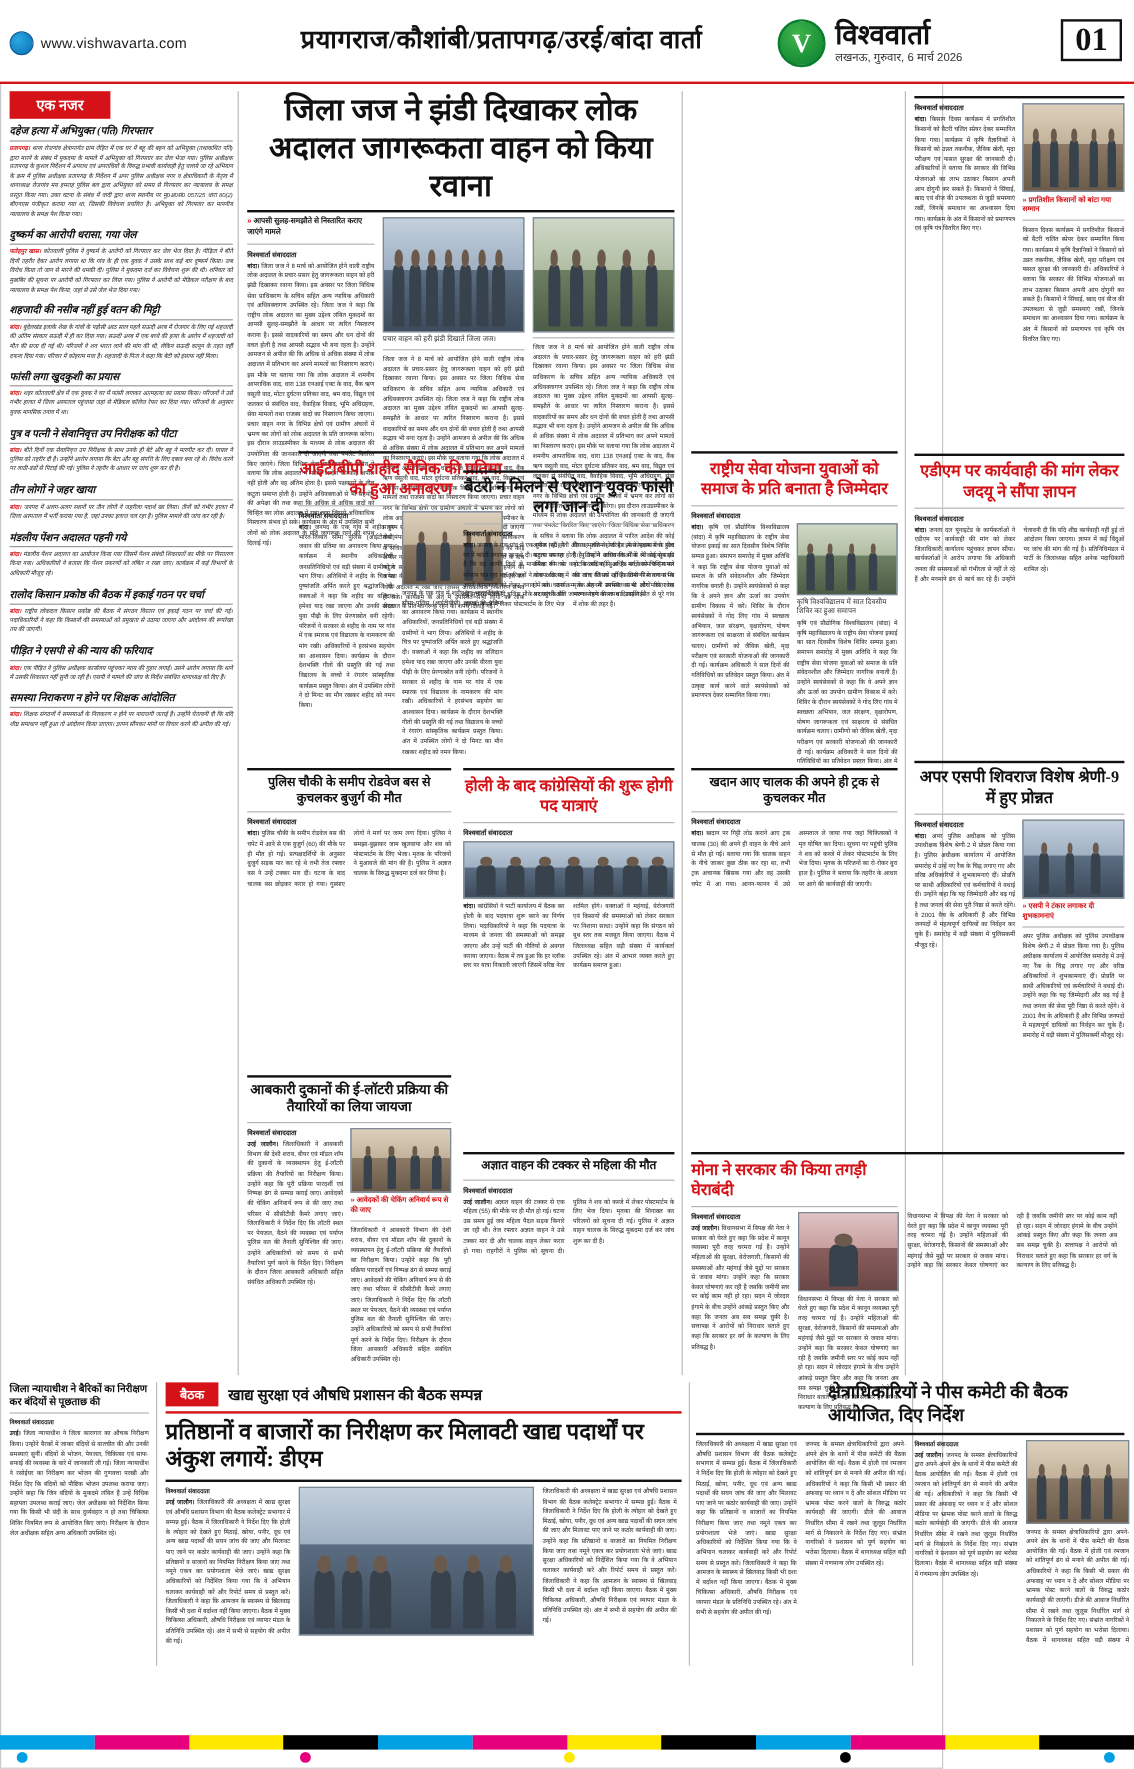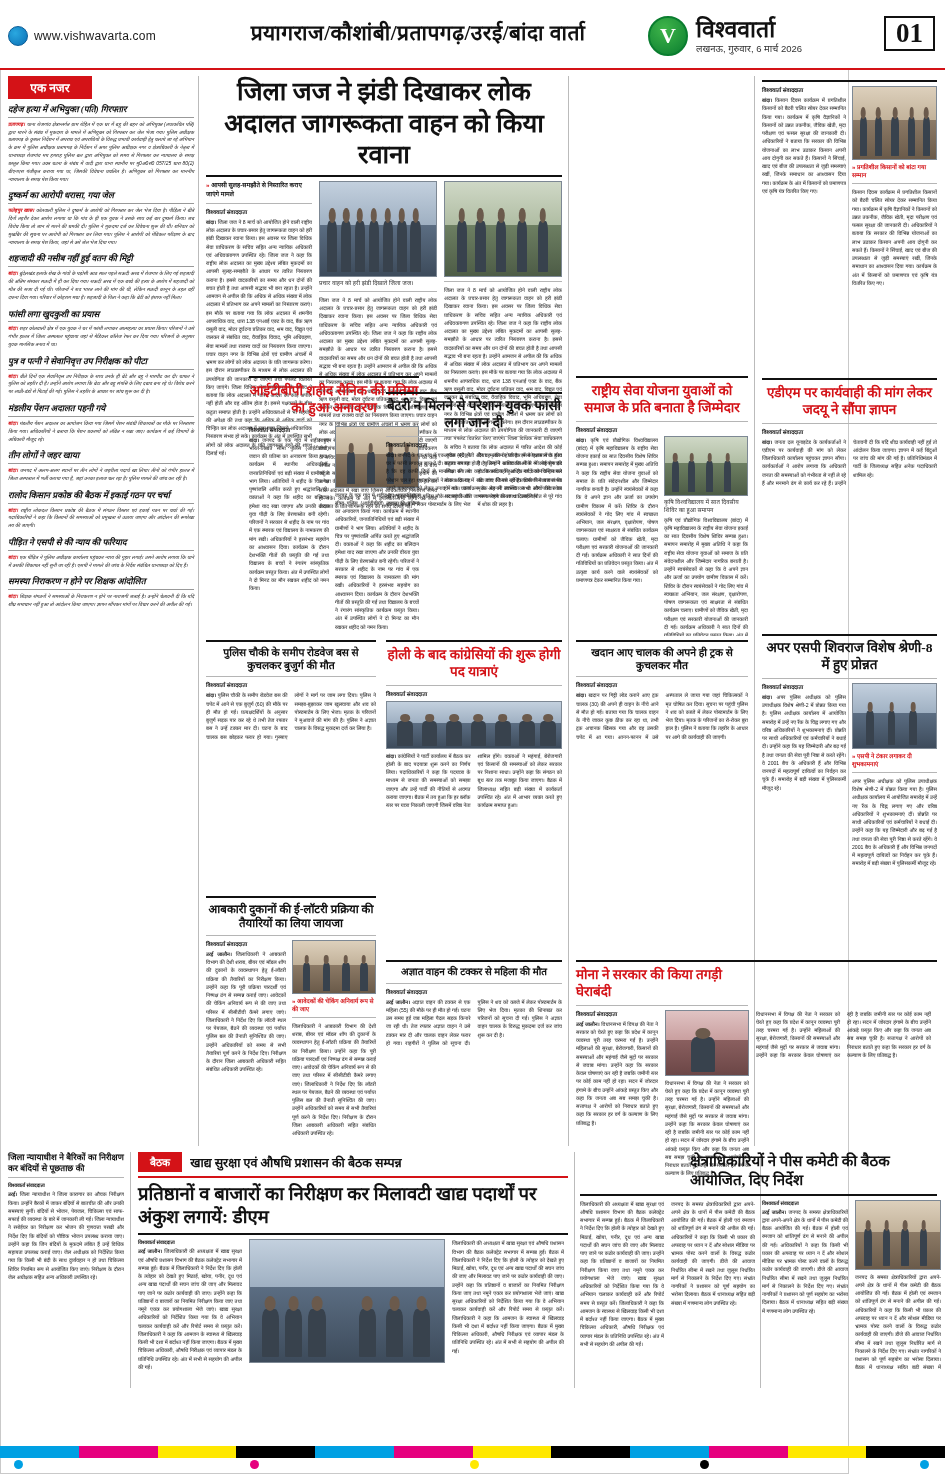--- a/index.html
+++ b/index.html
@@ -4,21 +4,21 @@
 <style>
   * { box-sizing: border-box; }
   html, body { margin:0; padding:0; }
   body {
     width: 945px; height: 1474px;
     background: #ffffff;
     font-family: "Liberation Sans", sans-serif;
     color: #111;
     overflow: hidden;
   }
-  .page { position: relative; width:849px; height:1474px; background:#fff; }
+  .page { position: relative; width:786px; height:1474px; background:#fff; }
 
   
   .masthead {
     position:absolute; left:0; top:0; width:945px; height:70px;
     border-bottom: 2px solid #d41217;
     background:#fff;
   }
   .mh-left {
     position:absolute; left:8px; top:22px; width:190px; height:28px;
     display:flex; align-items:center; gap:6px;
@@ -60,21 +60,21 @@
     line-height:1;
   }
 
   
   .body-area { position:absolute; left:8px; top:76px; width:929px; height:1310px; }
   .col { position:absolute; top:0; }
   .rule-v {
     position:absolute; top:0; width:1px; background:#bbb;
   }
   .hl-black {
-    font-family:Liberation Sans, sans-serif;
+    font-family:Liberation Serif, serif;
     color:#111; font-weight:bold;
   }
   .body-text {
     font-size:5.1px; line-height:1.62; text-align:justify; color:#1a1a1a;
     -webkit-hyphens:auto; hyphens:auto; word-break:break-word;
   }
   .byline { font-size:5.6px; font-weight:bold; color:#111; margin-bottom:2px; }
   .caption { font-size:6px; color:#333; line-height:1.35; }
   .cap-red { color:#d41217; font-weight:bold; }
 
@@ -206,26 +206,26 @@
       </div>
       <div class="sb-item">
         <div class="sb-title">फांसी लगा खुदकुशी का प्रयास</div>
         <div class="sb-body"><span class="sb-lead">बांदा।</span> <span>शहर कोतवाली क्षेत्र में एक युवक ने घर में फांसी लगाकर आत्महत्या का प्रयास किया। परिजनों ने उसे गंभीर हालत में जिला अस्पताल पहुंचाया जहां से मेडिकल कॉलेज रेफर कर दिया गया। परिजनों के अनुसार युवक मानसिक तनाव में था।</span></div>
       </div>
       <div class="sb-item">
         <div class="sb-title">पुत्र व पत्नी ने सेवानिवृत्त उप निरीक्षक को पीटा</div>
         <div class="sb-body"><span class="sb-lead">बांदा।</span> <span>बीते दिनों एक सेवानिवृत्त उप निरीक्षक के साथ उनके ही बेटे और बहू ने मारपीट कर दी। घायल ने पुलिस को तहरीर दी है। उन्होंने आरोप लगाया कि बेटा और बहू संपत्ति के लिए दबाव बना रहे थे। विरोध करने पर लाठी-डंडों से पिटाई की गई। पुलिस ने तहरीर के आधार पर जांच शुरू कर दी है।</span></div>
       </div>
       <div class="sb-item">
+        <div class="sb-title">तीन लोगों ने जहर खाया</div>
+        <div class="sb-body"><span class="sb-lead">बांदा।</span> <span>जनपद में अलग-अलग स्थानों पर तीन लोगों ने जहरीला पदार्थ खा लिया। तीनों को गंभीर हालत में जिला अस्पताल में भर्ती कराया गया है, जहां उनका इलाज चल रहा है। पुलिस मामले की जांच कर रही है।</span></div>
+      </div>
+      <div class="sb-item">
         <div class="sb-title">मंडलीय पेंशन अदालत पहनी गये</div>
         <div class="sb-body"><span class="sb-lead">बांदा।</span> <span>मंडलीय पेंशन अदालत का आयोजन किया गया जिसमें पेंशन संबंधी शिकायतों का मौके पर निस्तारण किया गया। अधिकारियों ने बताया कि पेंशन प्रकरणों को लंबित न रखा जाए। कार्यक्रम में कई विभागों के अधिकारी मौजूद रहे।</span></div>
-      </div>
-      <div class="sb-item">
-        <div class="sb-title">तीन लोगों ने जहर खाया</div>
-        <div class="sb-body"><span class="sb-lead">बांदा।</span> <span>जनपद में अलग-अलग स्थानों पर तीन लोगों ने जहरीला पदार्थ खा लिया। तीनों को गंभीर हालत में जिला अस्पताल में भर्ती कराया गया है, जहां उनका इलाज चल रहा है। पुलिस मामले की जांच कर रही है।</span></div>
       </div>
       <div class="sb-item">
         <div class="sb-title">रालोद किसान प्रकोष्ठ की बैठक में इकाई गठन पर चर्चा</div>
         <div class="sb-body"><span class="sb-lead">बांदा।</span> <span>राष्ट्रीय लोकदल किसान प्रकोष्ठ की बैठक में संगठन विस्तार एवं इकाई गठन पर चर्चा की गई। पदाधिकारियों ने कहा कि किसानों की समस्याओं को प्रमुखता से उठाया जाएगा और आंदोलन की रूपरेखा तय की जाएगी।</span></div>
       </div>
       <div class="sb-item">
         <div class="sb-title">पीड़ित ने एसपी से की न्याय की फरियाद</div>
         <div class="sb-body"><span class="sb-lead">बांदा।</span> <span>एक पीड़ित ने पुलिस अधीक्षक कार्यालय पहुंचकर न्याय की गुहार लगाई। उसने आरोप लगाया कि थाने में उसकी शिकायत नहीं सुनी जा रही है। एसपी ने मामले की जांच के निर्देश संबंधित थानाध्यक्ष को दिए हैं।</span></div>
       </div>
       <div class="sb-item">
@@ -436,21 +436,21 @@
       <div class="sub-head" style="font-size:10.5px">खदान आए चालक की अपने ही ट्रक से कुचलकर मौत</div>
       <hr class="hr-thin">
       <div class="byline">विश्ववार्ता संवाददाता</div>
       <div class="body-text" style="column-count:2;column-gap:7px;max-height:250px;overflow:hidden">
         <b>बांदा।</b> <span>खदान पर गिट्टी लोड कराने आए ट्रक चालक (30) की अपने ही वाहन के नीचे आने से मौत हो गई। बताया गया कि चालक वाहन के नीचे जाकर कुछ ठीक कर रहा था, तभी ट्रक अचानक खिसक गया और वह उसकी चपेट में आ गया। आनन-फानन में उसे अस्पताल ले जाया गया जहां चिकित्सकों ने मृत घोषित कर दिया। सूचना पर पहुंची पुलिस ने शव को कब्जे में लेकर पोस्टमार्टम के लिए भेज दिया। मृतक के परिजनों का रो-रोकर बुरा हाल है। पुलिस ने बताया कि तहरीर के आधार पर आगे की कार्यवाही की जाएगी।</span>
       </div>
     </div>
 
     <div class="col" style="left:754px; top:554px; width:175px;">
       <hr class="hr-th">
-      <div class="sub-head">अपर एसपी शिवराज विशेष श्रेणी-8 में हुए प्रोन्नत</div>
+      <div class="sub-head">अपर एसपी शिवराज विशेष श्रेणी-9 में हुए प्रोन्नत</div>
       <hr class="hr-thin">
       <div style="display:flex;gap:6px;">
         <div style="width:84px;flex:0 0 84px;">
           <div class="byline">विश्ववार्ता संवाददाता</div>
           <div class="body-text" style="max-height:242px;overflow:hidden">
             <b>बांदा।</b> <span>अपर पुलिस अधीक्षक को पुलिस उपाधीक्षक विशेष श्रेणी-2 में प्रोन्नत किया गया है। पुलिस अधीक्षक कार्यालय में आयोजित समारोह में उन्हें नए रैंक के चिह्न लगाए गए और वरिष्ठ अधिकारियों ने शुभकामनाएं दीं। प्रोन्नति पर साथी अधिकारियों एवं कर्मचारियों ने बधाई दी। उन्होंने कहा कि यह जिम्मेदारी और बढ़ गई है तथा जनता की सेवा पूरी निष्ठा से करते रहेंगे। वे 2001 बैच के अधिकारी हैं और विभिन्न जनपदों में महत्वपूर्ण दायित्वों का निर्वहन कर चुके हैं। समारोह में बड़ी संख्या में पुलिसकर्मी मौजूद रहे।</span>
           </div>
         </div>
         <div style="width:85px;flex:0 0 85px;">
           <div class="photo ph-tint-blue" style="height:66px">

